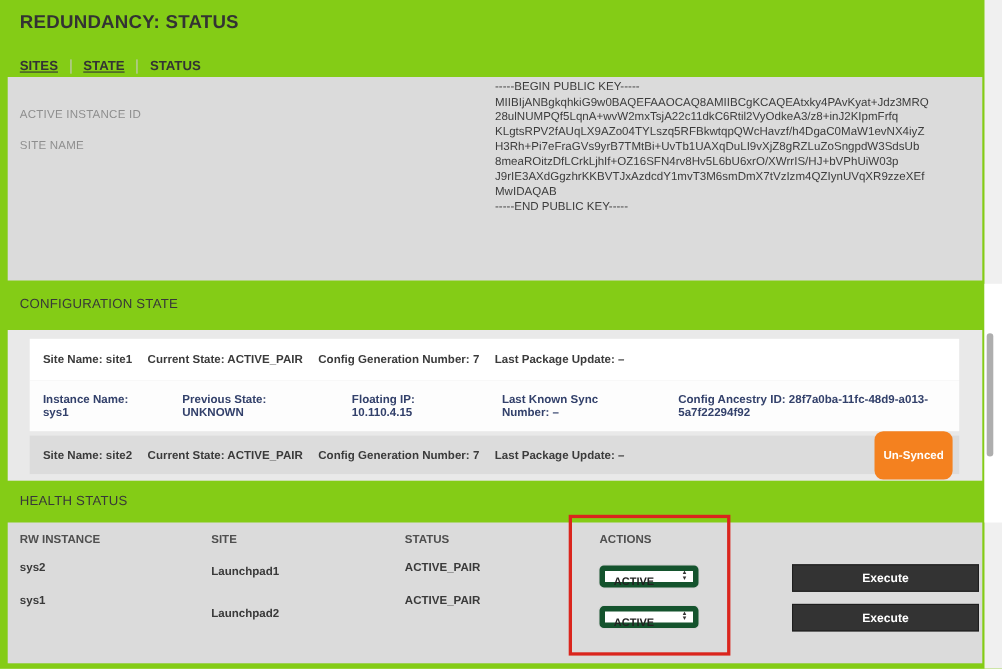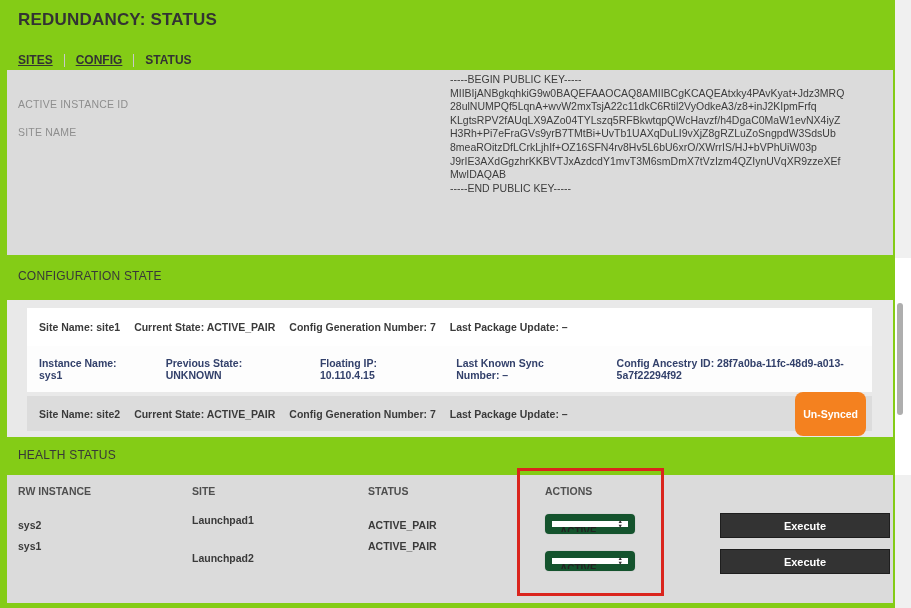--- a/index.html
+++ b/index.html
@@ -36,24 +36,24 @@
   .row-instance { top:46px; height:46px; background:#fdfdfd; gap:36px; color:#33416b; }
   .row-site2 { top:96px; height:35px; background:#dcdcdc; gap:14px; }
   .badge { position:absolute; right:6px; top:50%; transform:translateY(-50%);
            background:#f4811f; color:#fff; font-size:10.5px; font-weight:bold;
            padding:16px 8px; border-radius:8px; }
 
   .health-panel { top:475px; height:128px; background:#dbdbdb; }
   .hcell { position:absolute; font-size:10.5px; color:#3a3a3a; font-weight:bold; }
   .hcol { color:#4f4f4f; top:10px; }
   .col-rw { left:11px; } .col-site { left:185px; } .col-status { left:361px; } .col-actions { left:538px; }
-  .r1 { top:44px; } .r1b { top:39px; } .r2 { top:65px; } .r2b { top:77px; }
+  .r1 { top:35px; } .r1b { top:39px; } .r2 { top:65px; } .r2b { top:77px; }
 
   .select-wrap { position:absolute; left:538px; width:90px; height:20px; background:#fff;
-                 border:7px solid #14532d; border-radius:4px; box-shadow:0 0 0 1px rgba(0,0,0,.03); }
+                 border:5px solid #14532d; border-radius:4px; box-shadow:0 0 0 1px rgba(0,0,0,.03); }
   .sel-1 { top:39px; } .sel-2 { top:76px; }
   .select-wrap select { appearance:none; -webkit-appearance:none; width:100%; height:100%;
                  border:none; background:transparent; font-family:"Liberation Sans", sans-serif;
                  font-size:10px; font-weight:bold; color:#222; padding:0 18px 0 8px; }
   .arrows { position:absolute; right:5px; top:50%; transform:translateY(-50%); display:flex;
             flex-direction:column; align-items:center; font-size:5.5px; line-height:5px; color:#333;
             pointer-events:none; }
 
   .execute-btn { position:absolute; left:713px; width:170px; height:25px; background:#333333;
                  border:1px solid #1e1e1e; color:#ffffff; font-family:"Liberation Sans", sans-serif;
@@ -69,21 +69,21 @@
 <div class="page">
 
   <div class="gutter"></div>
   <div class="gutter-white"></div>
 
   <h1 class="page-title">REDUNDANCY: STATUS</h1>
 
   <nav class="tab-bar">
     <a class="tab">SITES</a>
     <span class="tab-sep"></span>
-    <a class="tab">CONFIG</a>
+    <a class="tab">STATE</a>
     <span class="tab-sep"></span>
     <span class="tab active">STATUS</span>
   </nav>
 
   <section class="panel top-panel">
     <div class="field-label lbl-instance">ACTIVE INSTANCE ID</div>
     <div class="field-label lbl-site">SITE NAME</div>
     <pre class="pubkey">-----BEGIN PUBLIC KEY-----
 MIIBIjANBgkqhkiG9w0BAQEFAAOCAQ8AMIIBCgKCAQEAtxky4PAvKyat+Jdz3MRQ
 28ulNUMPQf5LqnA+wvW2mxTsjA22c11dkC6Rtil2VyOdkeA3/z8+inJ2KIpmFrfq

